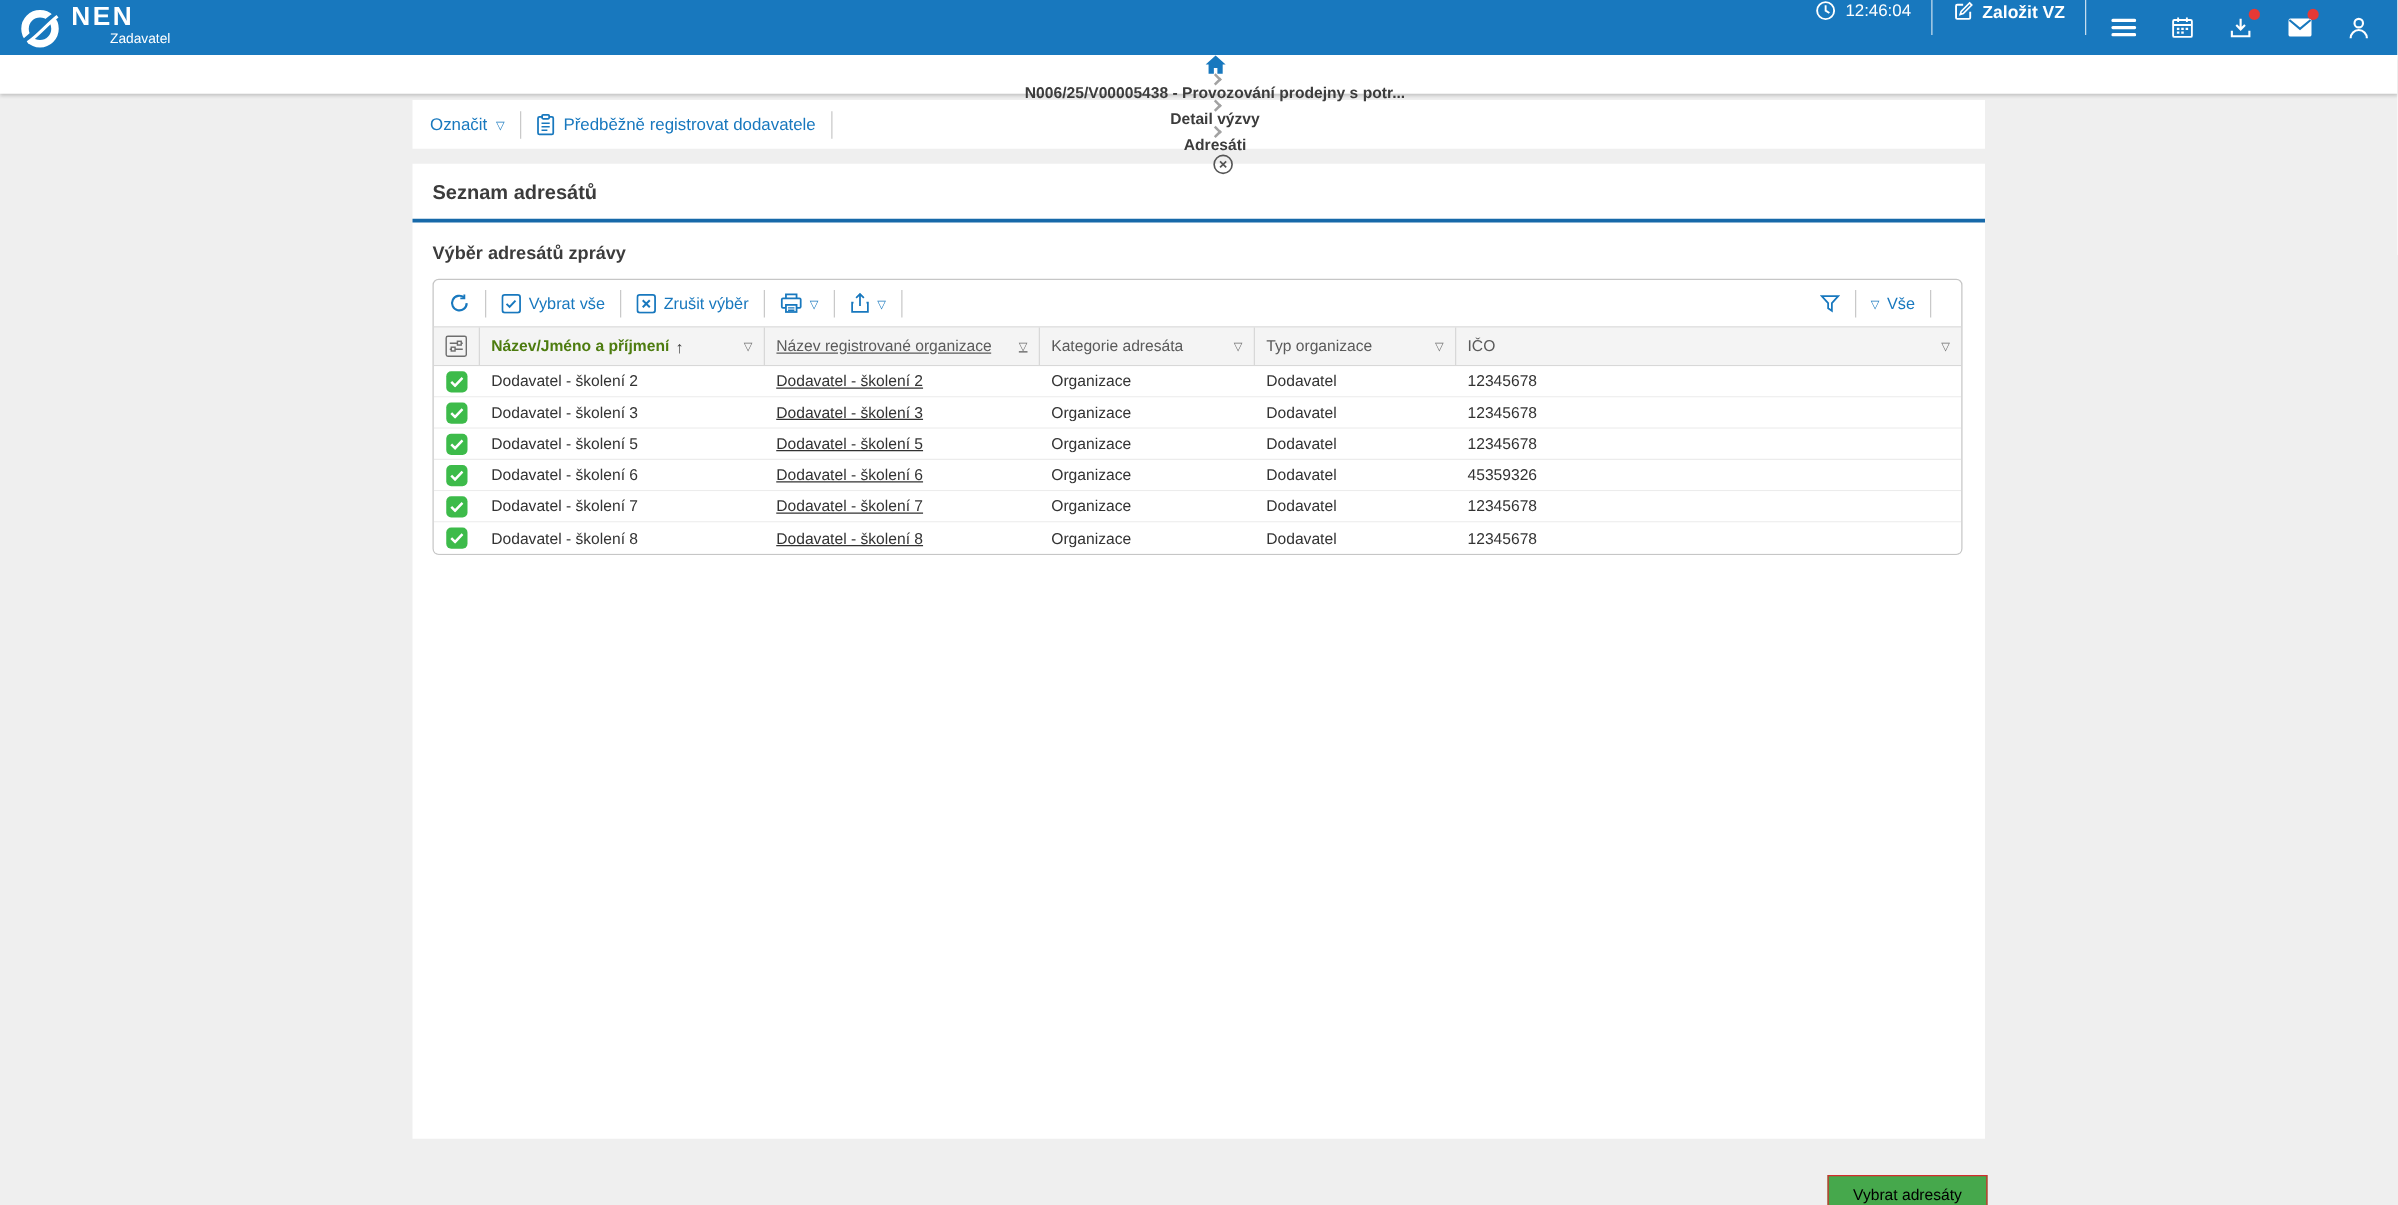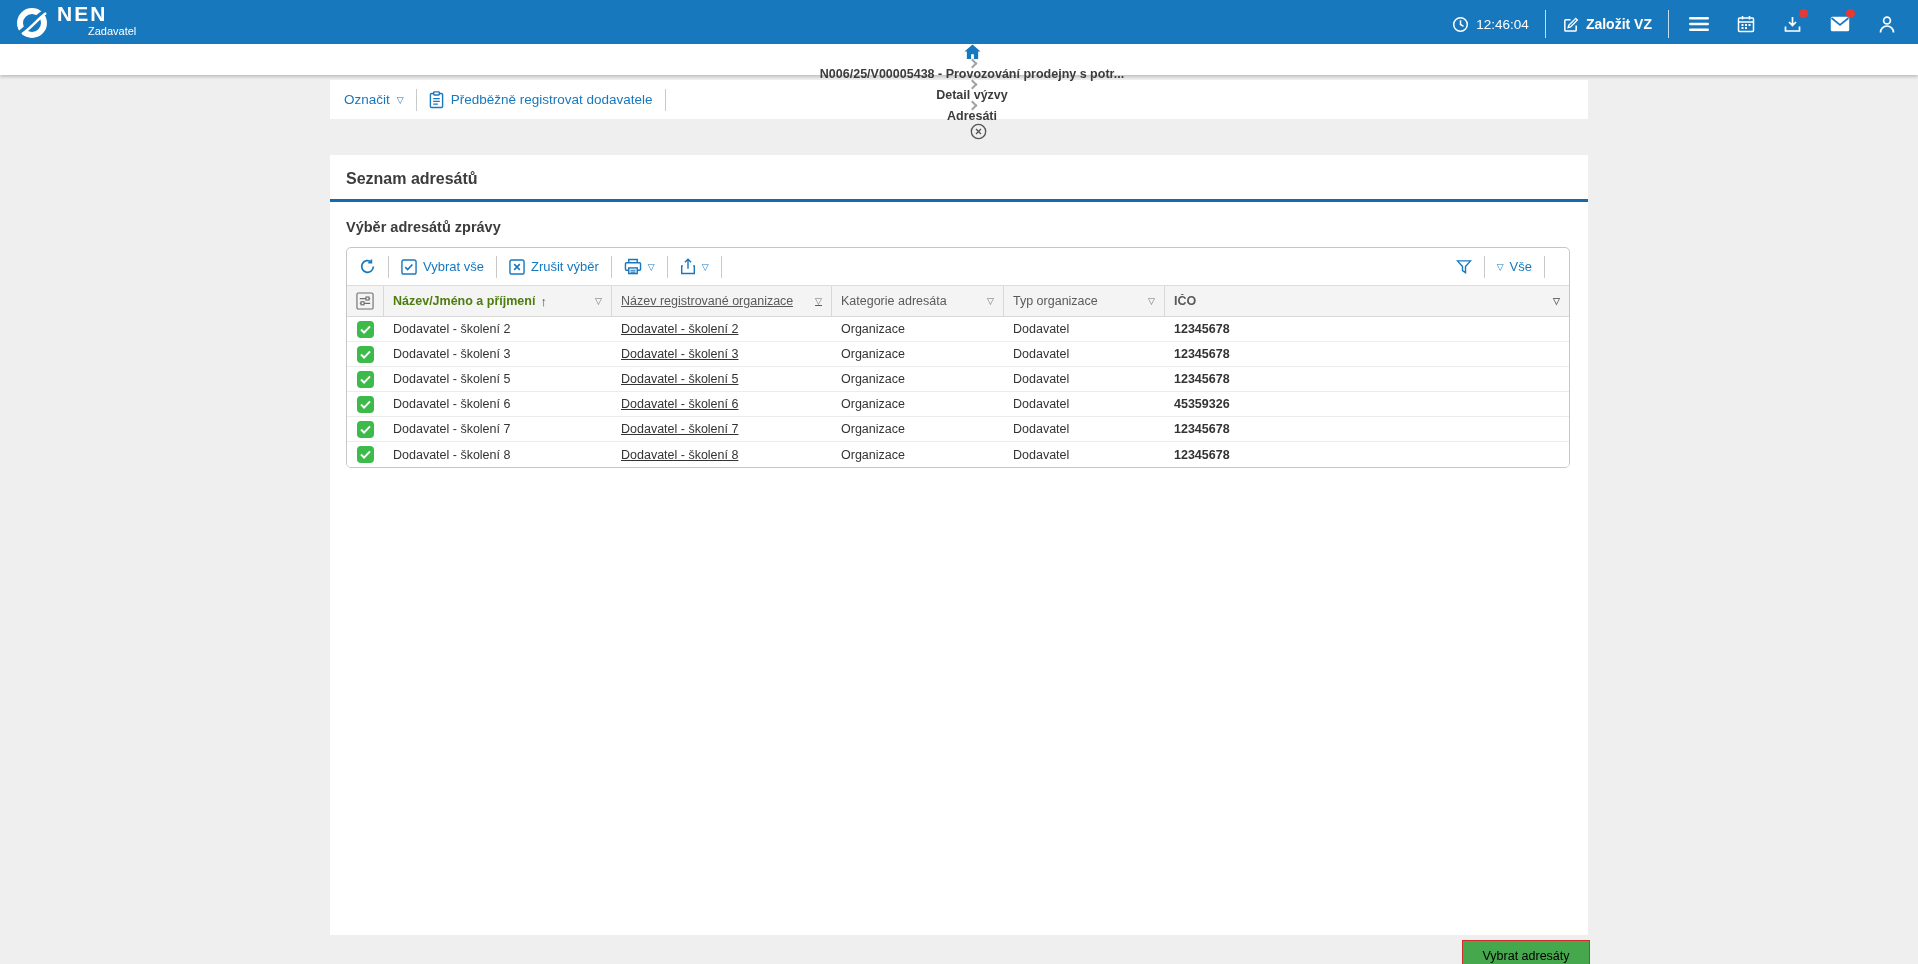--- a/index.html
+++ b/index.html
@@ -21,21 +21,21 @@
   .brand { position: absolute; left: 14px; top: 3px; display: flex; align-items: flex-start; }
   .brand-logo { margin-top: 2px; }
   .brand-text { margin-left: 7px; }
   .brand-name { font-size: 21px; font-weight: bold; letter-spacing: 2px; line-height: 22px; }
   .brand-sub { font-size: 11px; margin-left: 31px; line-height: 12px; }
   .env-title {
     position: absolute; left: 706px; top: 0; height: 44px;
     display: flex; align-items: center;
     font-size: 16px; font-weight: bold; letter-spacing: 1.5px;
   }
-  .topbar-right { position: absolute; right: 8px; top: 0; height: 48px; display: flex; align-items: center; }
+  .topbar-right { position: absolute; right: 8px; top: 0; height: 48px; display: flex; align-items: flex-start; }
   .tb-group { display: flex; align-items: center; gap: 7px; padding: 0 10px; cursor: pointer; }
   .tb-time { font-size: 13.5px; }
   .tb-create { font-size: 14px; font-weight: bold; }
   .tb-sep { width: 1px; height: 28px; background: rgba(255,255,255,.75); margin: 0 6px; }
   .tb-icon-btn { position: relative; width: 47px; height: 44px; display: flex; align-items: center; justify-content: center; cursor: pointer; }
   .badge-dot { position: absolute; top: 7px; right: 8px; width: 9px; height: 9px; border-radius: 50%; background: #e53935; }
 
   
   .breadcrumb {
     position: absolute; left: 0; top: 44px; width: 1918px; height: 31px;
@@ -52,21 +52,21 @@
   .actions-strip {
     position: absolute; left: 330px; top: 80px; width: 1258px; height: 39px;
     background: #fff; display: flex; align-items: center; padding-left: 14px;
     color: #1878be; font-size: 13.5px;
   }
   .v-sep { width: 1px; height: 22px; background: #c9c9c9; margin: 0 12px; flex: 0 0 auto; }
   .link-item { display: flex; align-items: center; gap: 7px; cursor: pointer; white-space: nowrap; }
   .dd-tri { font-size: 9px; line-height: 1; position: relative; top: 1px; }
 
   
-  .panel { position: absolute; left: 330px; top: 131px; width: 1258px; height: 780px; background: #fff; margin-top: 24px; }
+  .panel { position: absolute; left: 330px; top: 131px; width: 1258px; height: 780px; background: #fff; }
   .section-title { position: absolute; left: 16px; top: 15px; font-size: 16px; font-weight: bold; color: #3c3c3c; }
   .title-rule { position: absolute; left: 0; top: 44px; width: 100%; height: 3px; background: #1769a9; }
   .subsection-title { position: absolute; left: 16px; top: 64px; font-size: 14.5px; font-weight: bold; color: #3c3c3c; }
 
   
   .grid { position: absolute; left: 16px; top: 92px; width: 1224px;
     border: 1px solid #c6c6c6; border-radius: 5px; background: #fff; overflow: hidden; }
   .grid-toolbar { height: 37px; display: flex; align-items: center; padding: 0 12px;
     color: #1878be; font-size: 13px; }
   .grid-toolbar .spacer { flex: 1; }
@@ -79,21 +79,21 @@
   .hcell.first { border-left: none; justify-content: center; padding: 0; }
   .hcell .hlabel { overflow: hidden; text-overflow: ellipsis; }
   .hcell .htri { color: #6e6e6e; font-size: 9px; margin-left: 6px; flex: 0 0 auto; }
   .sorted-label { font-weight: bold; color: #4d7c0f; }
   .sort-arrow { font-size: 13px; font-weight: bold; color: #444; margin-left: 5px; margin-right: auto; }
   .c0 { width: 36px; flex: 0 0 auto; }
   .c1 { width: 228px; flex: 0 0 auto; }
   .c2 { width: 220px; flex: 0 0 auto; text-decoration: underline; }
   .c3 { width: 172px; flex: 0 0 auto; }
   .c4 { width: 161px; flex: 0 0 auto; }
-  .c5 { flex: 1 1 auto; font-weight: bold; }
+  .c5 { flex: 1 1 auto; }
   .grid-row { display: flex; height: 25px; align-items: center; border-bottom: 1px solid #ececec;
     font-size: 12.5px; color: #333; background: #fff; }
   .grid-row:last-child { border-bottom: none; }
   .cell { padding: 0 10px; white-space: nowrap; overflow: hidden; }
   .cell-check { display: flex; align-items: center; justify-content: center; padding: 0; }
   .checkbox-on { width: 17px; height: 17px; border-radius: 4px; background: #3dbb4a;
     display: flex; align-items: center; justify-content: center; cursor: pointer; }
 
   
   .submit-btn {

